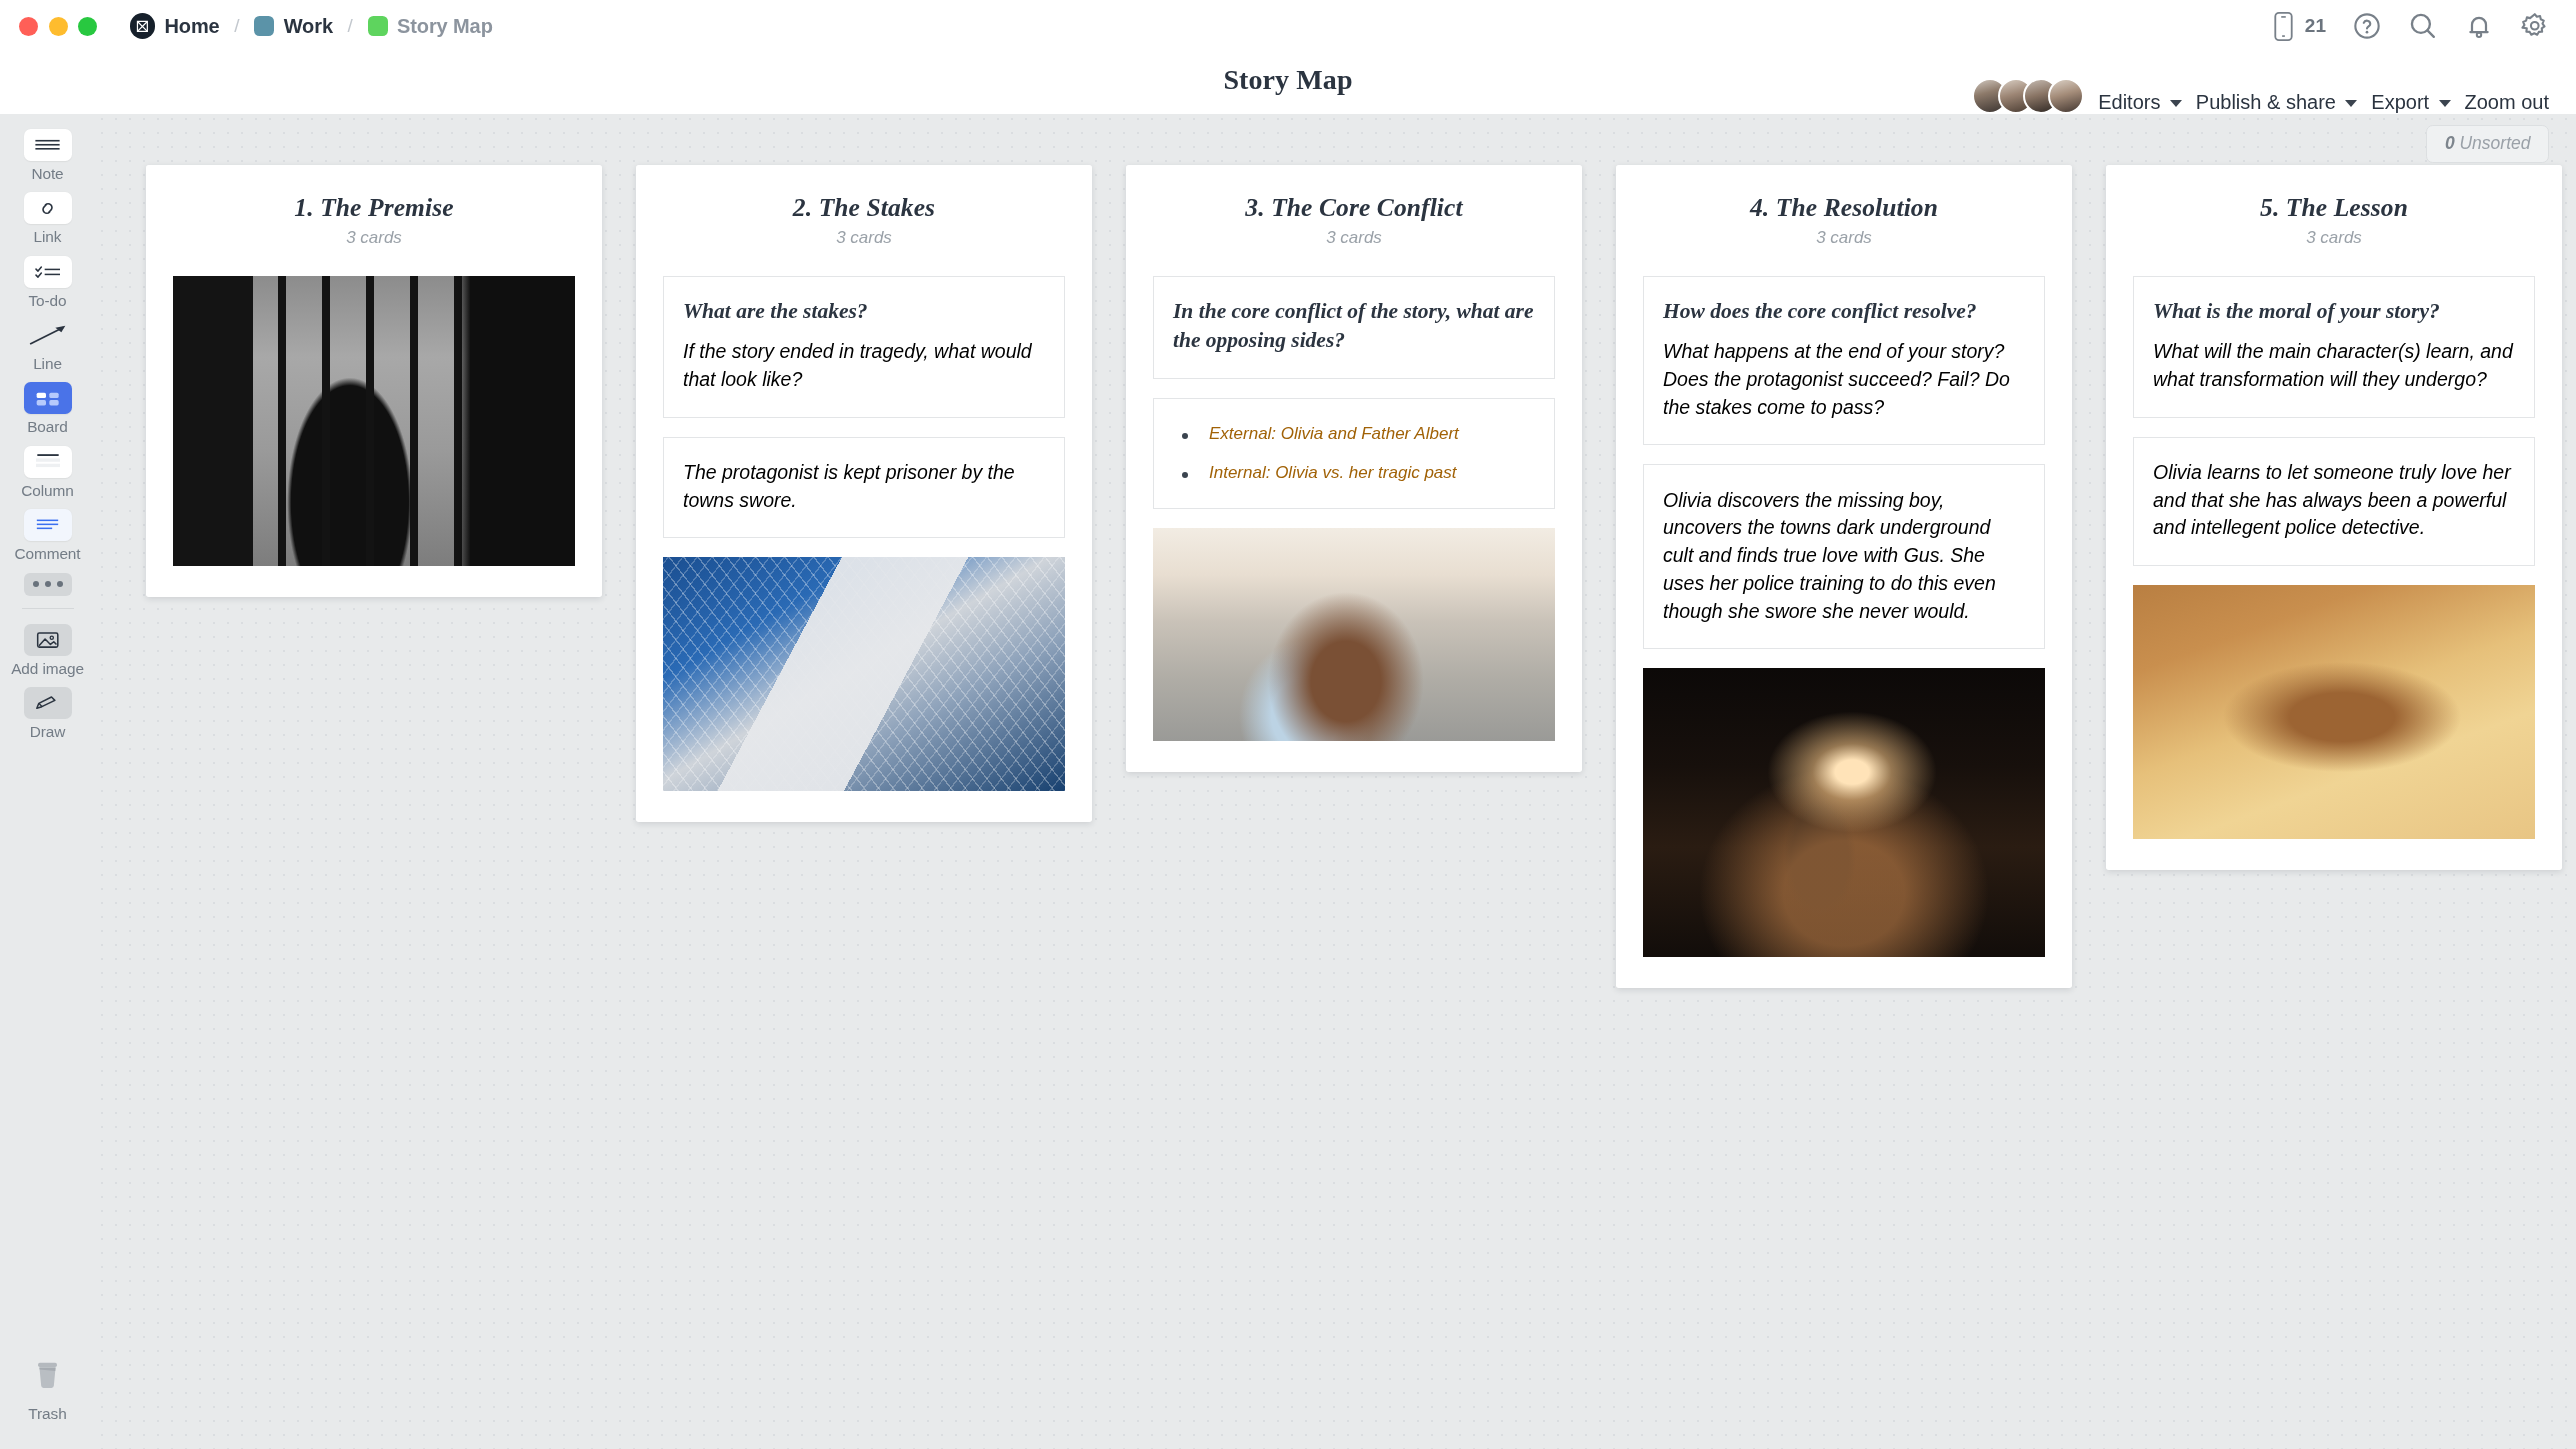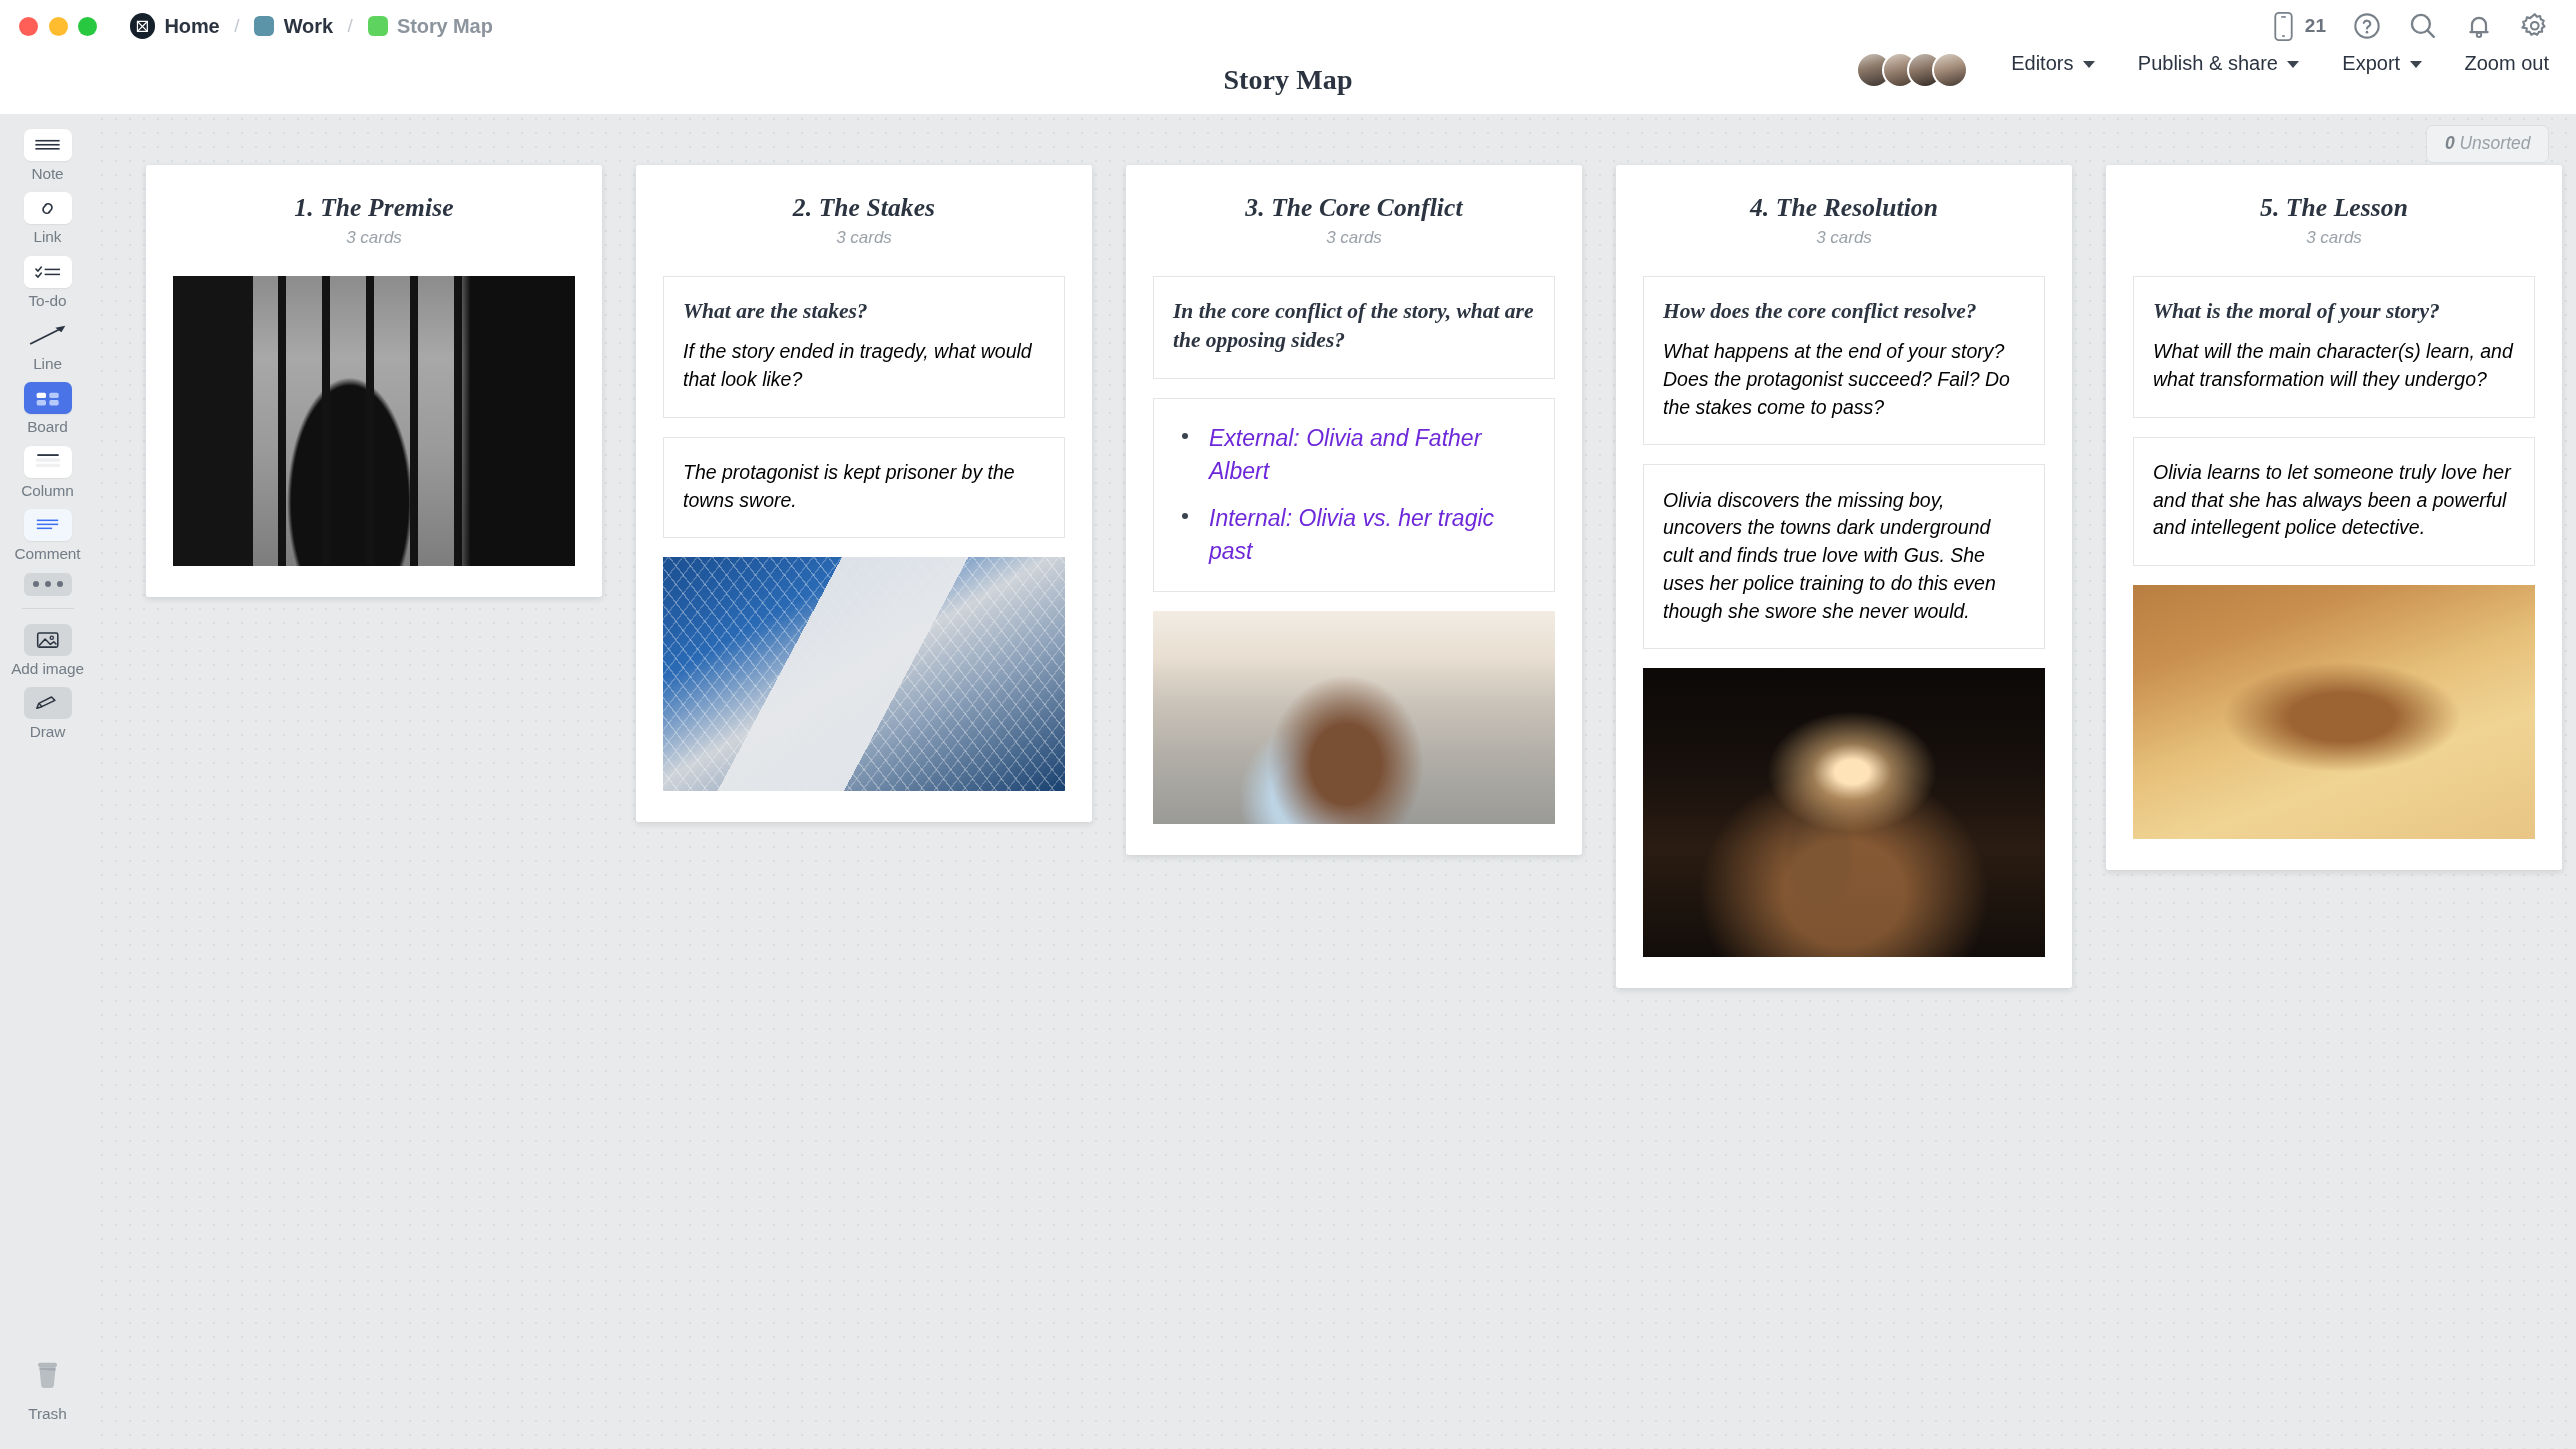--- a/index.html
+++ b/index.html
@@ -100,22 +100,22 @@
     font-weight: bold;
     color: #2b3440;
     letter-spacing: 0.1px;
   }
   .sub-right {
     position: absolute;
     right: 27px;
     top: 0;
     height: 62px;
     display: flex;
-    align-items: flex-start;
-    gap: 43px;
+    align-items: flex-end;
+    gap: 14px;
   }
   .avatars { display: flex; align-items: center; cursor: pointer; }
   .av {
     width: 36px; height: 36px;
     border-radius: 50%;
     border: 2px solid #ffffff;
     margin-left: -10.7px;
     background-size: cover;
     position: relative;
     overflow: hidden;
@@ -285,22 +285,22 @@
     color: #000000;
     line-height: 1.42;
   }
   .card-body.no-title { margin-top: 1.3px; }
   .card ul {
     list-style: none;
     margin: 2.7px 0 0 0;
     padding: 0;
   }
   .card ul li {
-    font-size: 23px;
-    color: #6d28d9;
+    font-size: 17px;
+    color: #a16207;
     line-height: 1.42;
     padding-left: 36px;
     position: relative;
     margin-bottom: 14.8px;
   }
   .card ul li:last-child { margin-bottom: 0; }
   .card ul li::before {
     content: "";
     position: absolute;
     left: 9.4px;

